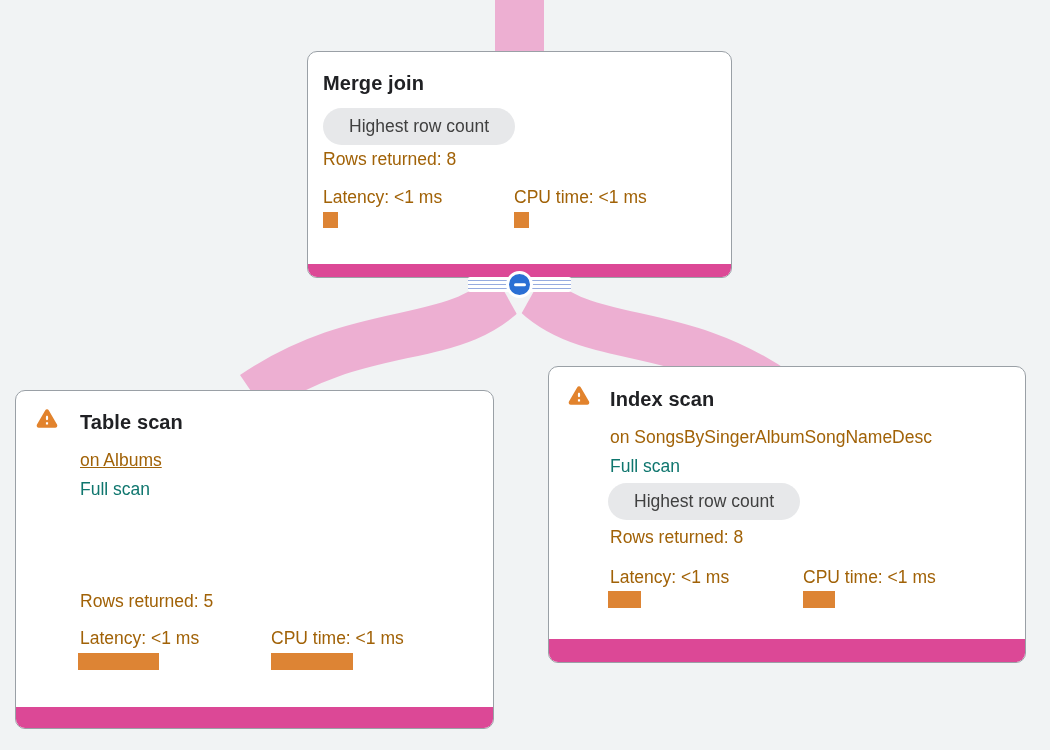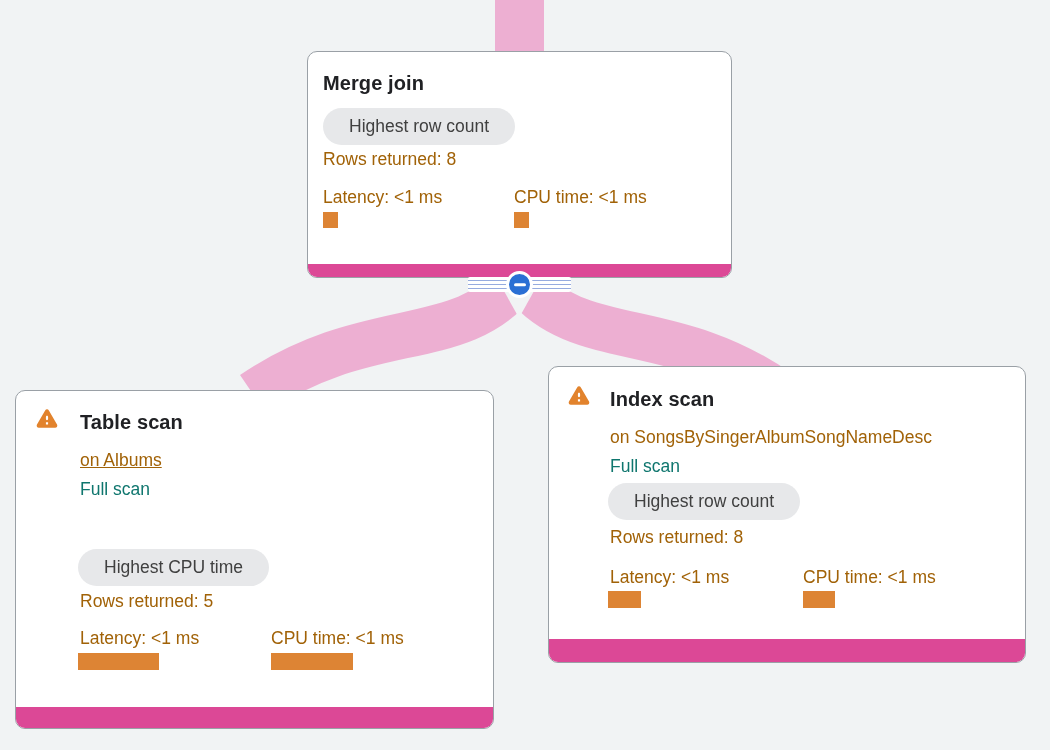--- a/index.html
+++ b/index.html
@@ -149,21 +149,20 @@
     </div>
   </div>
 
   <div class="card card-table">
     <svg class="warning-icon" viewBox="0 0 24 24">
       <path fill="#e2832d" d="M4.47 21h15.06c1.54 0 2.5-1.67 1.73-3L13.73 4.99c-.77-1.33-2.69-1.33-3.46 0L2.74 18c-.77 1.33.19 3 1.73 3zM12 14c-.55 0-1-.45-1-1v-2c0-.55.45-1 1-1s1 .45 1 1v2c0 .55-.45 1-1 1zm1 4h-2v-2h2v2z"></path>
     </svg>
     <div class="el title">Table scan</div>
     <div class="el body-text subtitle">on Albums</div>
     <div class="el muted-text scan-type">Full scan</div>
-    <div class="el pill badge-2">Highest CPU time</div>
     <div class="el body-text rows">Rows returned: 5</div>
     <div class="el body-text lat-label">Latency: &lt;1 ms</div>
     <div class="el body-text cpu-label">CPU time: &lt;1 ms</div>
     <div class="metric-bar lat-bar" style="width: 81px;"></div>
     <div class="metric-bar cpu-bar" style="width: 82px;"></div>
     <div class="accent-bar"></div>
   </div>
 
   <div class="card card-index">
     <svg class="warning-icon" viewBox="0 0 24 24">

